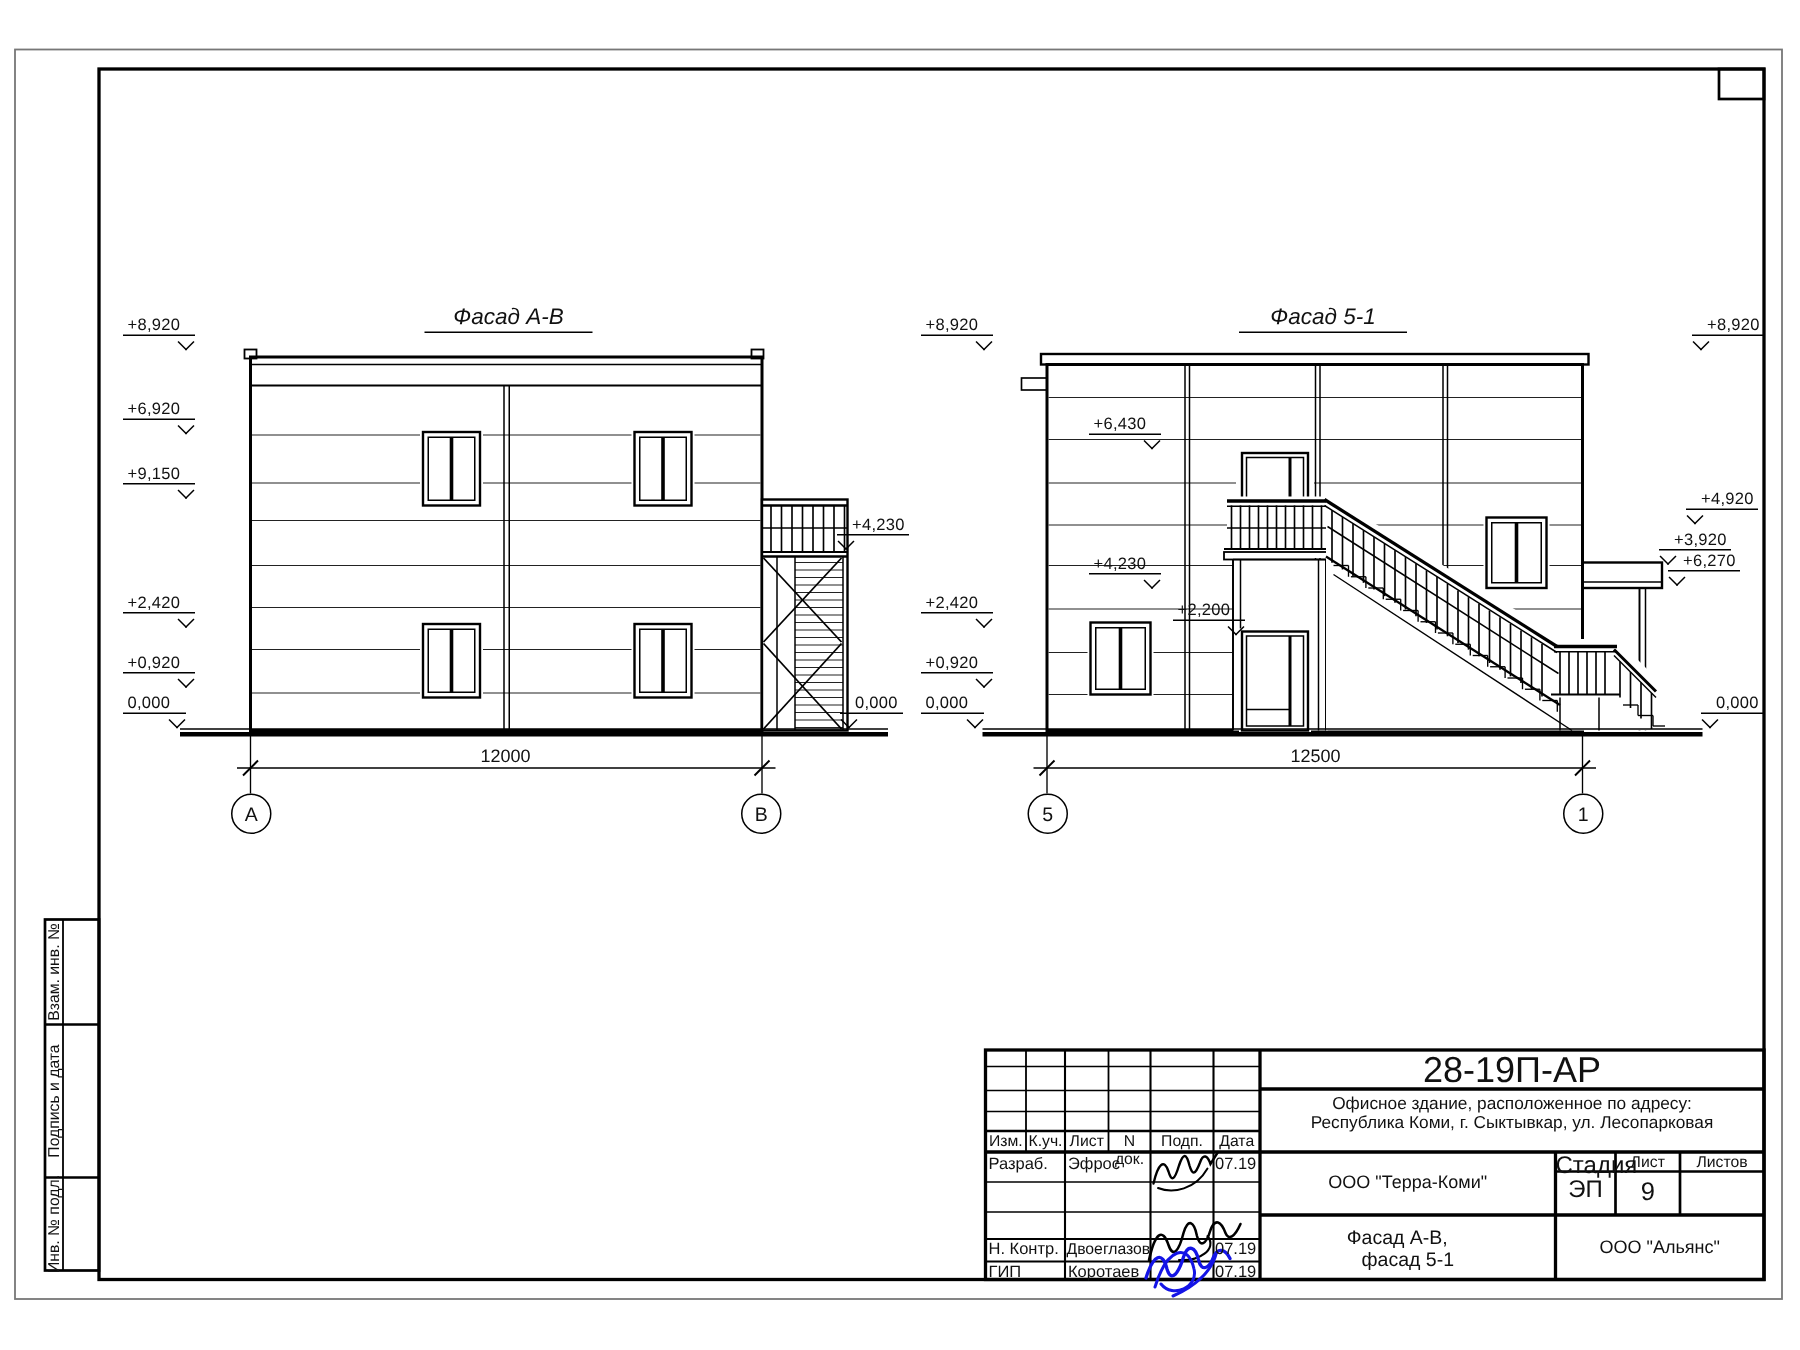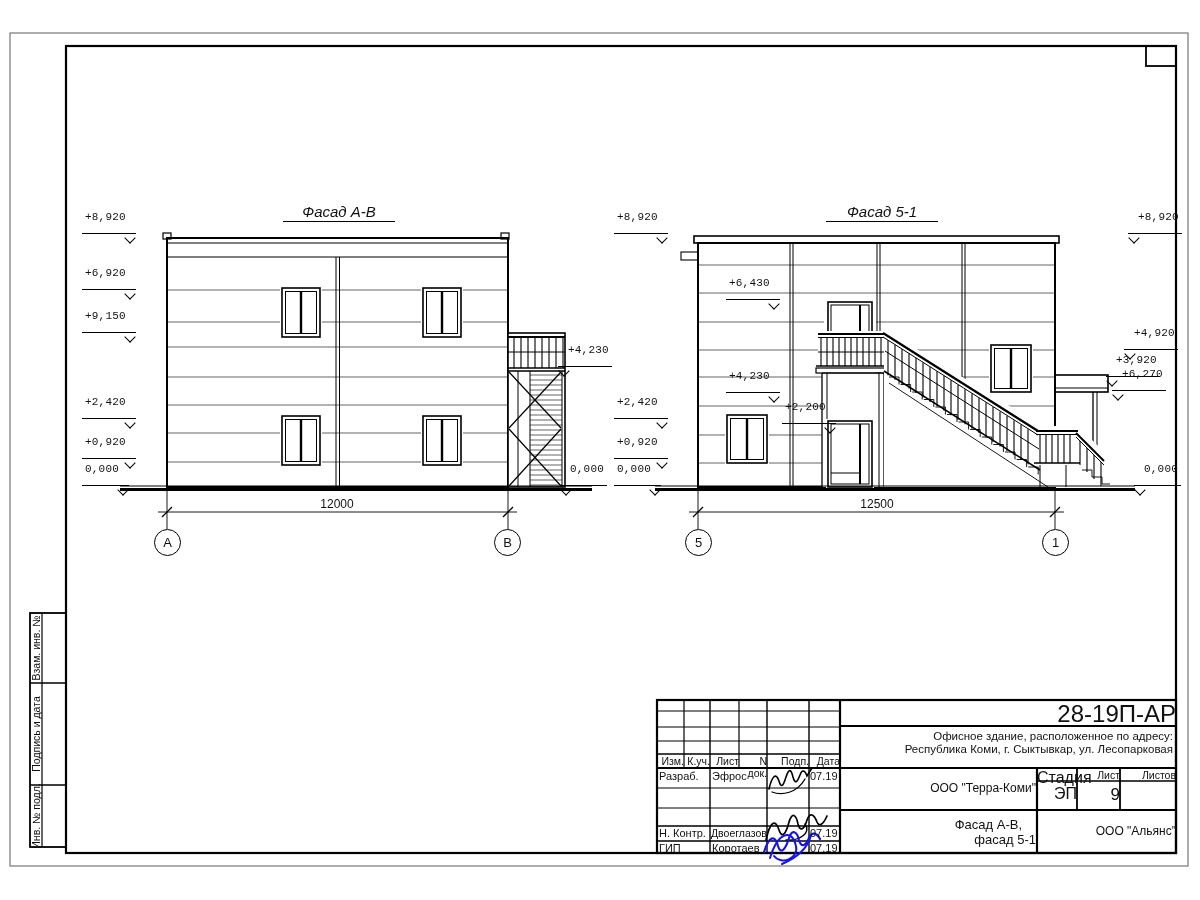--- a/index.html
+++ b/index.html
@@ -6,29 +6,29 @@
   .sheet{position:relative;width:1200px;height:900px;background:#fff;
          font-family:"Liberation Sans",sans-serif;color:#111;overflow:hidden;}
   #lw{position:absolute;left:0;top:0;width:1200px;height:900px;}
   .t{position:absolute;white-space:nowrap;}
   .facade-title{text-align:center;font-style:italic;font-size:15px;
     border-bottom:1.2px solid #000;padding-bottom:1px;}
   .dim-label{font-size:12px;text-align:center;}
   .axis-bubble{position:absolute;width:25px;height:25px;border:1.4px solid #000;
     border-radius:50%;text-align:center;line-height:25px;font-size:13px;background:#fff;}
   .elev{position:absolute;font-size:11px;letter-spacing:.2px;line-height:12px;
-    border-bottom:1.2px solid #000;padding:0 3px 10px 3px;color:#111;white-space:nowrap;font-family:Liberation Mono, monospace;}
+    border-bottom:1.2px solid #000;padding:0 3px 0 3px;color:#111;white-space:nowrap;}
   .elev::after{content:"";position:absolute;top:100%;margin-top:1px;width:7px;height:7px;
     border-left:1.4px solid #000;border-bottom:1.4px solid #000;transform:rotate(-45deg);}
   .elev.arr-r{padding-right:10px;}
   .elev.arr-r::after{right:2px;}
   .elev.arr-l{padding-left:10px;}
   .elev.arr-l::after{left:2px;}
   .stamp-text{position:absolute;overflow:visible;}
-  .ctr{text-align:right;border-radius:11px;}
+  .ctr{text-align:center;border-radius:11px;}
   .rot{position:absolute;font-size:10.5px;text-align:center;transform:rotate(-90deg);line-height:12px;}
 </style>
 </head>
 <body>
 
 <div class="sheet">
 
   <svg id="lw" viewBox="0 0 1200 900">
       <g>
         <rect x="10" y="33" width="1178" height="833" fill="none" stroke="#777" stroke-width="1.2"></rect>

